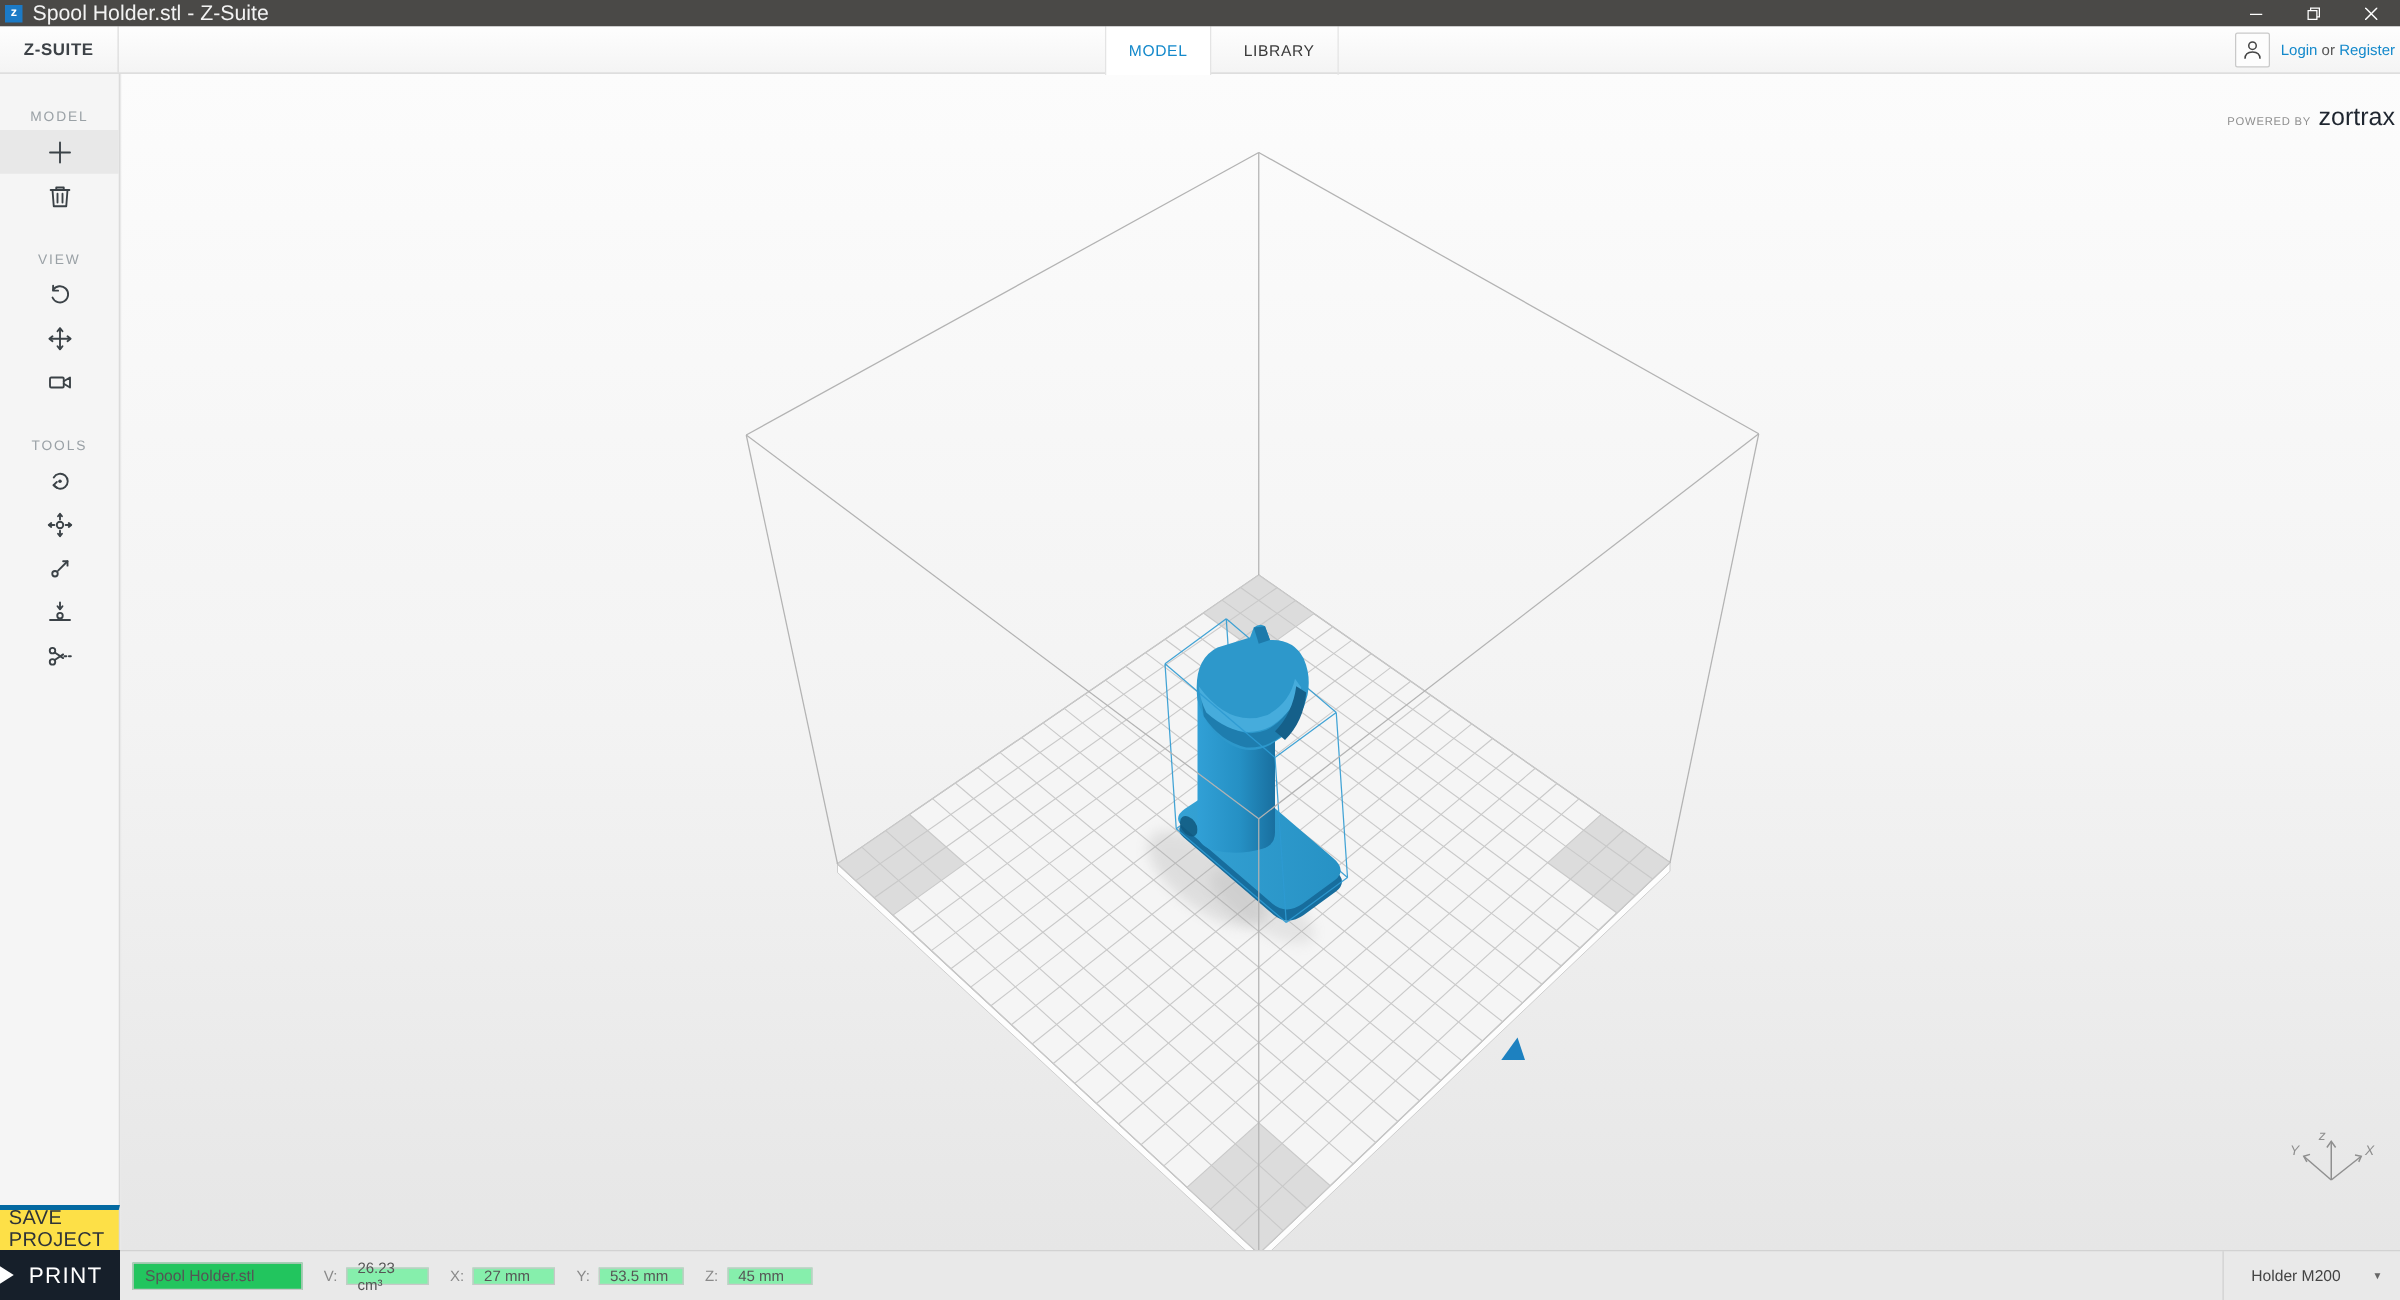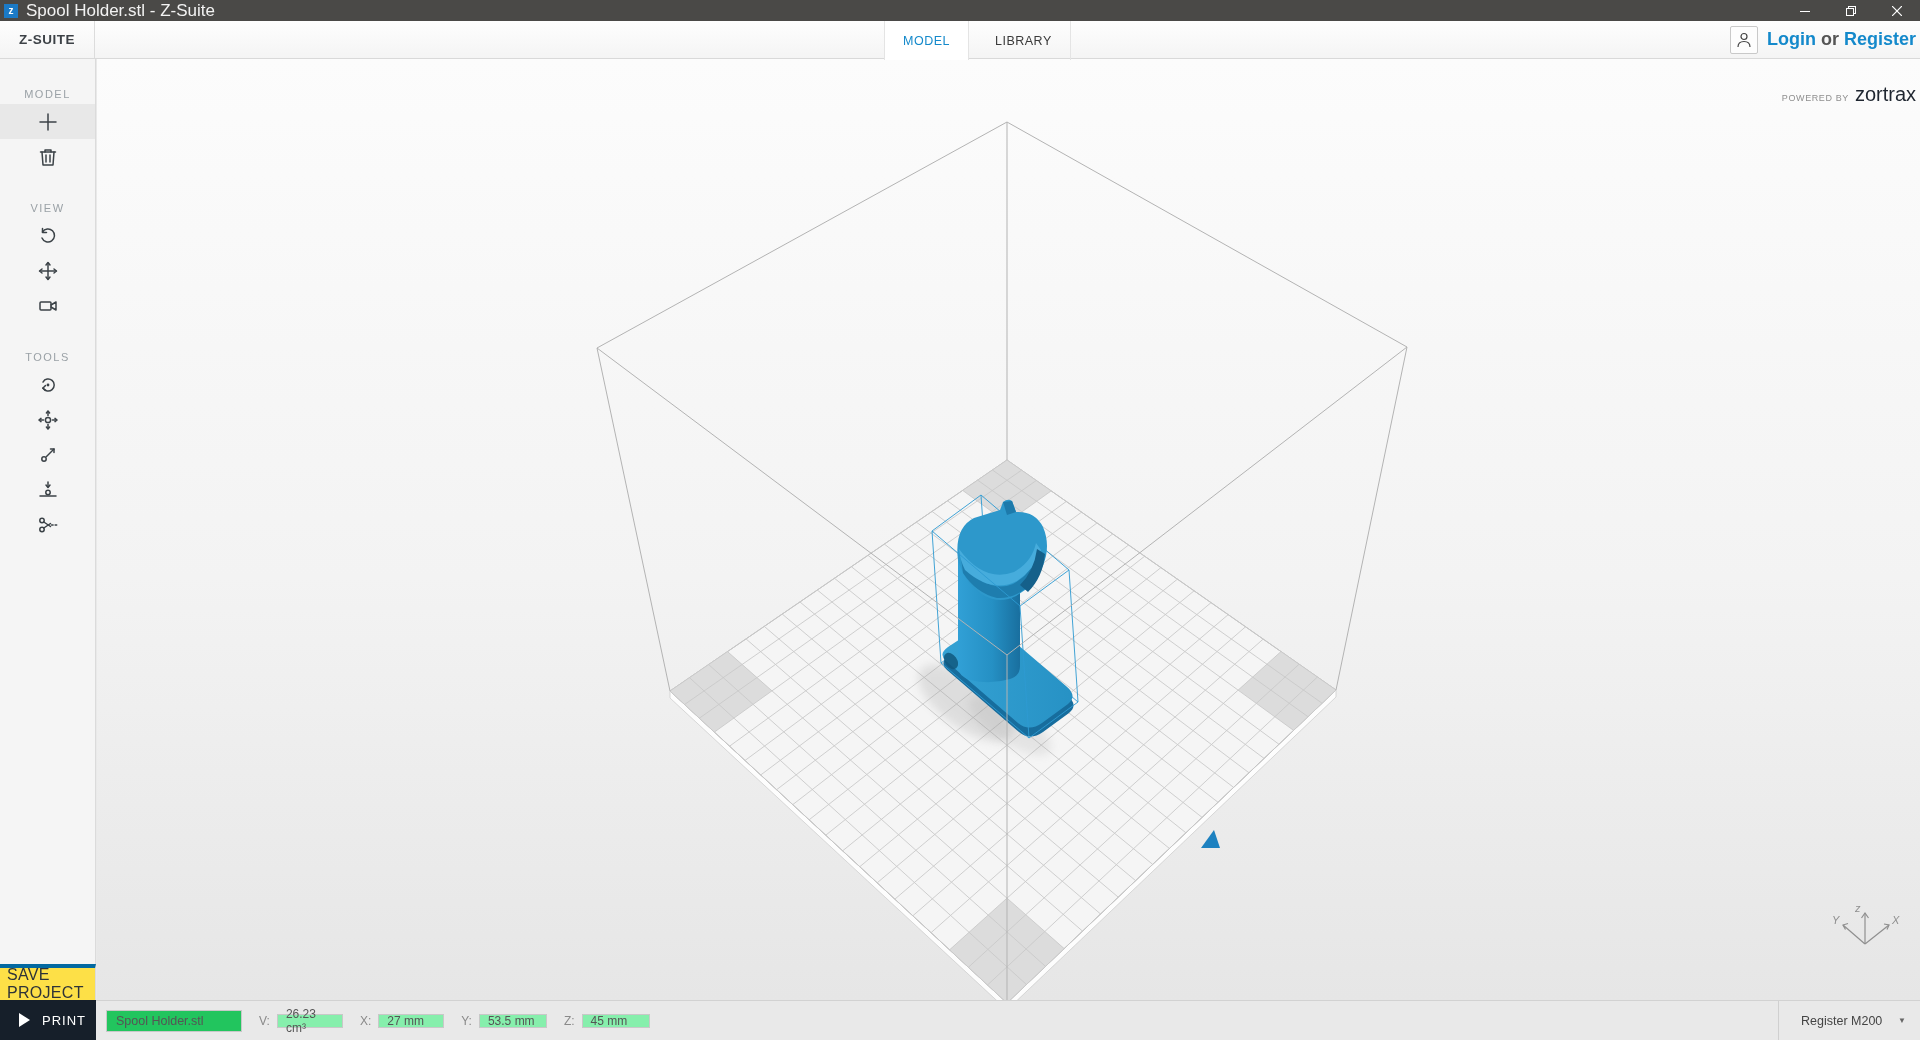--- a/index.html
+++ b/index.html
@@ -15,35 +15,35 @@
   
   .header { position:absolute; left:0; top:21px; width:1920px; height:38px; background:linear-gradient(#fefefe,#f4f4f4); border-bottom:1px solid #d9d9d9; z-index:40; }
   .logo-box { position:absolute; left:0; top:0; width:95px; height:100%; border-right:1px solid #dcdcdc; display:flex; align-items:center; justify-content:center; }
   .logo-text { font-size:13.5px; font-weight:bold; color:#3d4247; letter-spacing:.5px; }
   .tabs { position:absolute; left:884px; top:0; height:38px; display:flex; }
   .tab { height:39px; padding:0 18px; display:flex; align-items:center; font-size:12.5px; letter-spacing:.5px; color:#3a3a3a; border-left:1px solid #e4e4e4; cursor:pointer; }
   .tab:last-child { border-right:1px solid #e4e4e4;padding-left:26px; }
   .tab.active { color:#1489cb; background:#fff; }
   .login-area { position:absolute; right:4px; top:0; height:100%; display:flex; align-items:center; gap:9px; }
   .person-btn { width:28px; height:28px; border:1px solid #c9c9c9; background:#fdfdfd; border-radius:2px; display:flex; align-items:center; justify-content:center; cursor:pointer; }
-  .login-text { font-size:18px; color:#555;font-weight:bold; }
+  .login-text { font-size:12px; color:#555; }
   .login-text a { color:#1489cb; text-decoration:none; cursor:pointer; }
 
   
   .sidebar { position:absolute; left:0; top:59px; width:96px; bottom:76px; background:#f5f5f5; border-right:1px solid #dbdbdb; }
   .side-label { margin-top:28px; height:16px; text-align:center; font-size:11px; color:#9aa1a6; letter-spacing:1.5px; }
   .side-label:first-child { margin-top:29px; }
   .side-row { height:35px; display:flex; align-items:center; justify-content:center; cursor:pointer; }
   .side-row.hl { background:#e8e8e8; }
   .side-row svg { stroke:#3b4247; fill:none; stroke-width:1.5; stroke-linecap:round; stroke-linejoin:round; }
 
   .save-project { position:absolute; left:0; bottom:40px; width:96px; height:36px; background:#fde047; border-top:4px solid #0369a1; border-right:1px solid #dbdbdb; display:flex; align-items:center; padding-left:7px; font-size:16px; color:#2e3338; letter-spacing:.3px; cursor:pointer; z-index:30; }
 
   
-  .print-btn { position:absolute; left:0; bottom:0; width:96px; height:40px; background:#161f2a; color:#fff; display:flex; align-items:center; padding-left:19px; gap:12px; font-size:13px; letter-spacing:1px; cursor:pointer; z-index:30; }
+  .print-btn { position:absolute; left:0; bottom:0; width:96px; height:40px; background:#161f2a; color:#fff; display:flex; align-items:center; gap:12px; font-size:18px; letter-spacing:1px; cursor:pointer; z-index:30; }
   .play-tri { width:0; height:0; border-left:11px solid #fff; border-top:7px solid transparent; border-bottom:7px solid transparent; }
   .bottombar { position:absolute; left:96px; right:0; bottom:0; height:40px; background:#e9e9e9; border-top:1px solid #d2d2d2; display:flex; align-items:center; z-index:25; }
   .fn-input { margin-left:10px; width:136px; height:22px; background:#22c55e; border:1px solid #c8c8c8; font-size:12.5px; color:#555; padding:0 9px; font-family:"Liberation Sans", sans-serif; }
   .dim-label { font-size:12px; color:#8a8a8a; margin-left:17px; }
   .dim-box { margin-left:7px; height:14px; background:#86efac; border:1px solid #c8c8c8; font-size:12px; color:#555; display:flex; align-items:center; padding:0 8px; }
   .dim-box.v { width:66px; } .dim-box.x { width:66px; } .dim-box.y { width:68px; } .dim-box.z { width:68px; }
   .printer-select { margin-left:auto; height:100%; width:142px; border-left:1px solid #d0d0d0; display:flex; align-items:center; padding:0 14px 0 22px; font-size:12.5px; color:#444; cursor:pointer; }
   .printer-select .arrow { margin-left:auto; font-size:8px; color:#666; }
 
   
@@ -334,16 +334,16 @@
   <input class="fn-input" value="Spool Holder.stl" style="">
   <span class="dim-label">V:</span>
   <div class="dim-box v">26.23 cm³</div>
   <span class="dim-label">X:</span>
   <div class="dim-box x">27 mm</div>
   <span class="dim-label">Y:</span>
   <div class="dim-box y">53.5 mm</div>
   <span class="dim-label">Z:</span>
   <div class="dim-box z">45 mm</div>
   <div class="printer-select">
-    <span>Register M200</span>
+    <span>Holder M200</span>
     <span class="arrow">▼</span>
   </div>
 </div>
 
 </body></html>

